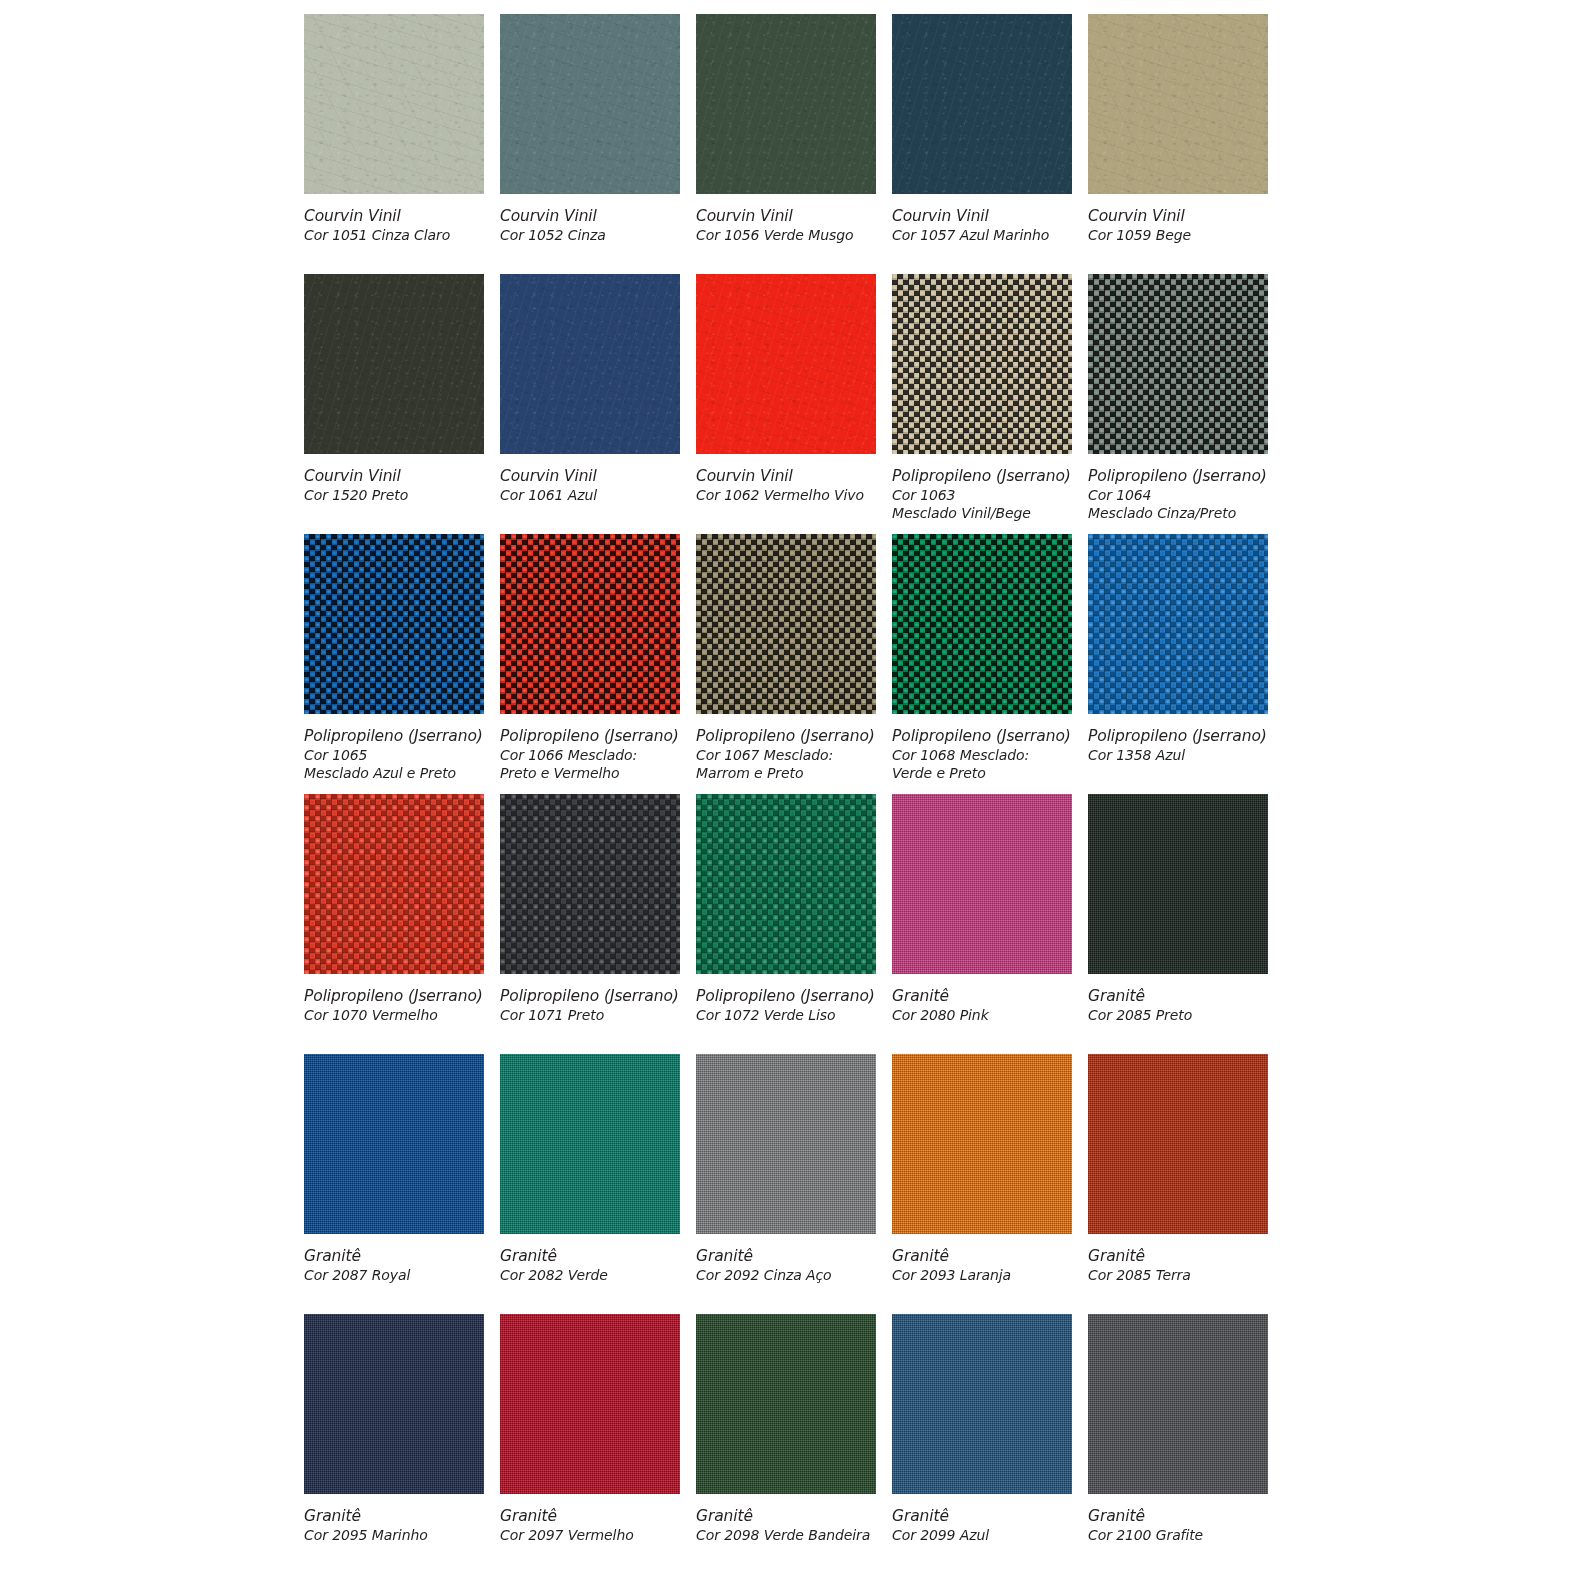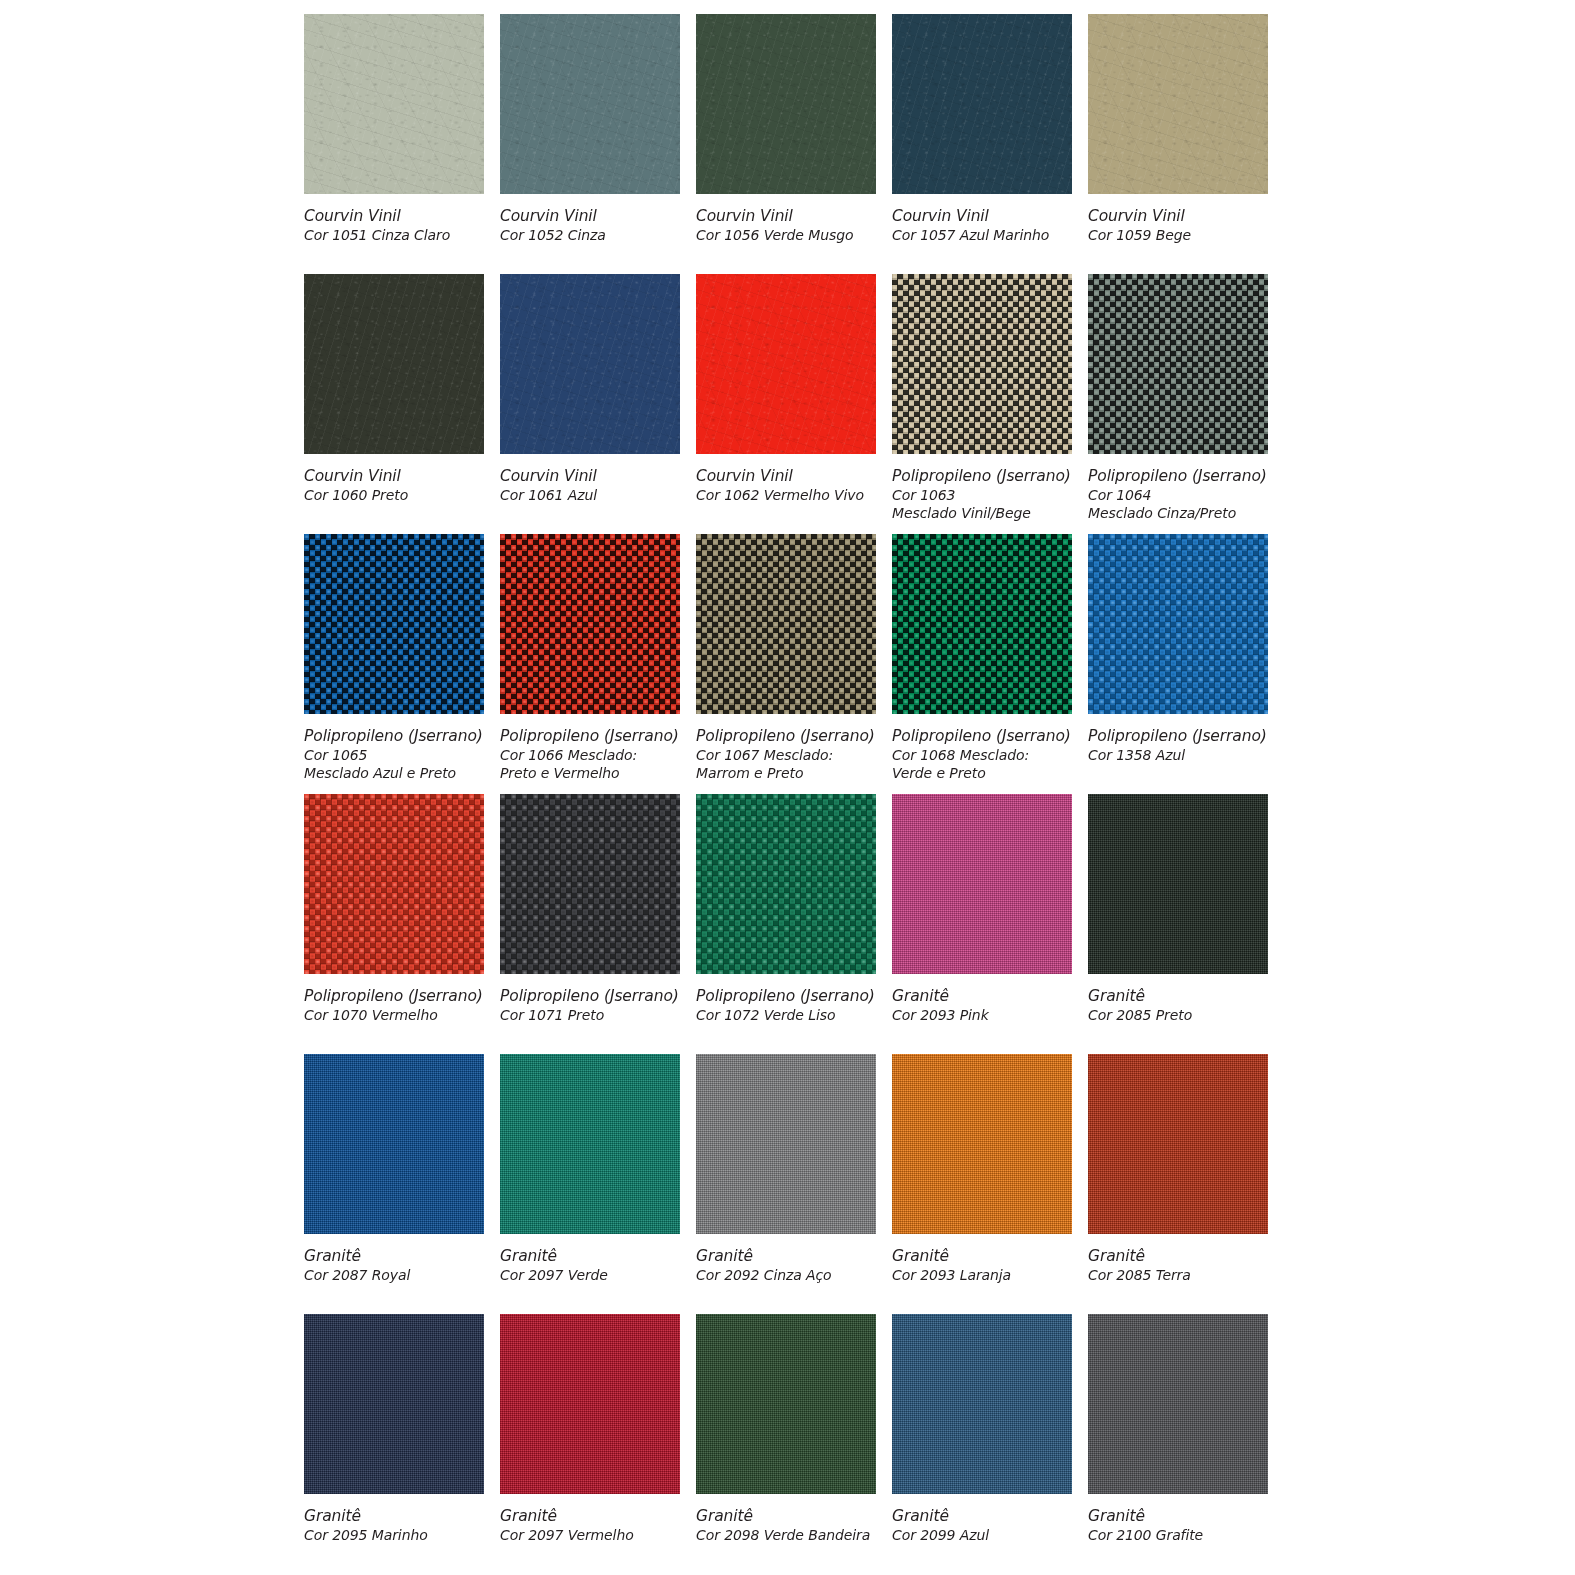--- a/index.html
+++ b/index.html
@@ -202,21 +202,21 @@
         <div class="swatch tex-vinyl" style="background-color: rgb(176, 164, 126);"></div>
         <div class="caption">
           <div class="cap-mat">Courvin Vinil</div>
           <div class="cap-cor">Cor 1059 Bege</div>
         </div>
       </div>
       <div class="cell h-tall">
         <div class="swatch tex-vinyl" style="background-color: rgb(51, 55, 45);"></div>
         <div class="caption">
           <div class="cap-mat">Courvin Vinil</div>
-          <div class="cap-cor">Cor 1060 Preto</div>
+          <div class="cap-cor">Cor 1520 Preto</div>
         </div>
       </div>
       <div class="cell h-tall">
         <div class="swatch tex-vinyl" style="background-color: rgb(39, 67, 110);"></div>
         <div class="caption">
           <div class="cap-mat">Courvin Vinil</div>
           <div class="cap-cor">Cor 1061 Azul</div>
         </div>
       </div>
       <div class="cell h-tall">
@@ -299,42 +299,42 @@
         <div class="swatch tex-poly-solid" style="background-color: rgb(11, 122, 82);"></div>
         <div class="caption">
           <div class="cap-mat">Polipropileno (Jserrano)</div>
           <div class="cap-cor">Cor 1072 Verde Liso</div>
         </div>
       </div>
       <div class="cell h-tall">
         <div class="swatch tex-granite" style="background-color: rgb(210, 67, 140);"></div>
         <div class="caption">
           <div class="cap-mat">Granitê</div>
-          <div class="cap-cor">Cor 2093 Pink</div>
+          <div class="cap-cor">Cor 2080 Pink</div>
         </div>
       </div>
       <div class="cell h-tall">
         <div class="swatch tex-granite" style="background-color: rgb(31, 42, 34);"></div>
         <div class="caption">
           <div class="cap-mat">Granitê</div>
           <div class="cap-cor">Cor 2085 Preto</div>
         </div>
       </div>
       <div class="cell h-tall">
         <div class="swatch tex-granite" style="background-color: rgb(9, 80, 154);"></div>
         <div class="caption">
           <div class="cap-mat">Granitê</div>
           <div class="cap-cor">Cor 2087 Royal</div>
         </div>
       </div>
       <div class="cell h-tall">
         <div class="swatch tex-granite" style="background-color: rgb(9, 131, 110);"></div>
         <div class="caption">
           <div class="cap-mat">Granitê</div>
-          <div class="cap-cor">Cor 2097 Verde</div>
+          <div class="cap-cor">Cor 2082 Verde</div>
         </div>
       </div>
       <div class="cell h-tall">
         <div class="swatch tex-granite" style="background-color: rgb(135, 136, 138);"></div>
         <div class="caption">
           <div class="cap-mat">Granitê</div>
           <div class="cap-cor">Cor 2092 Cinza Aço</div>
         </div>
       </div>
       <div class="cell h-tall">

